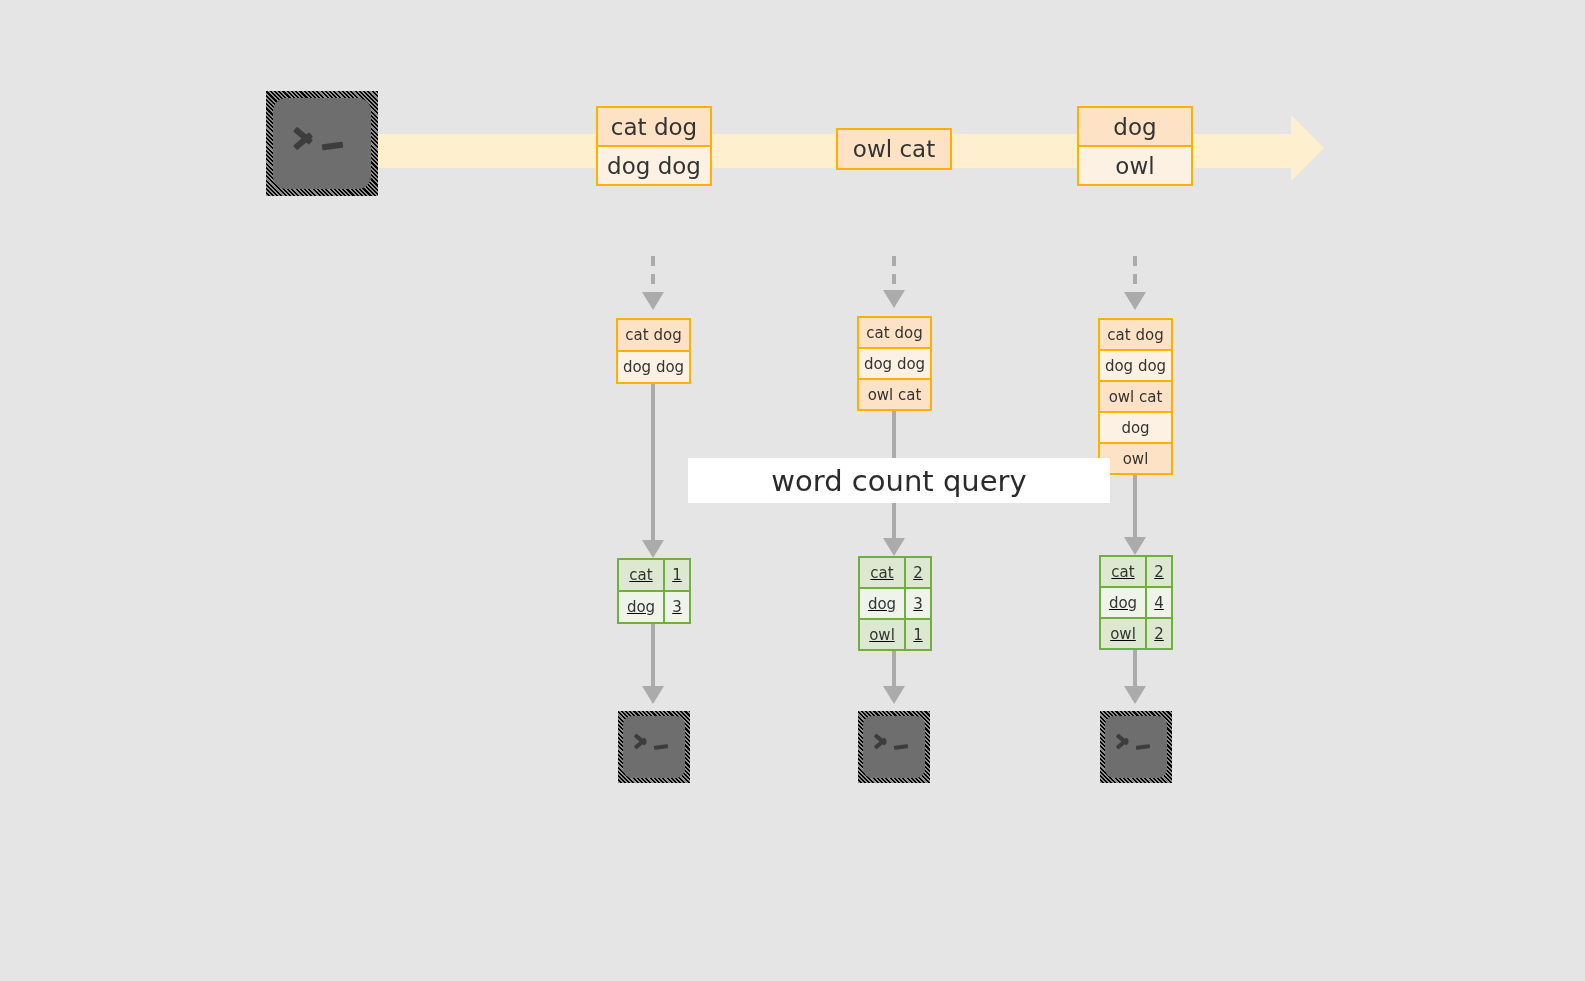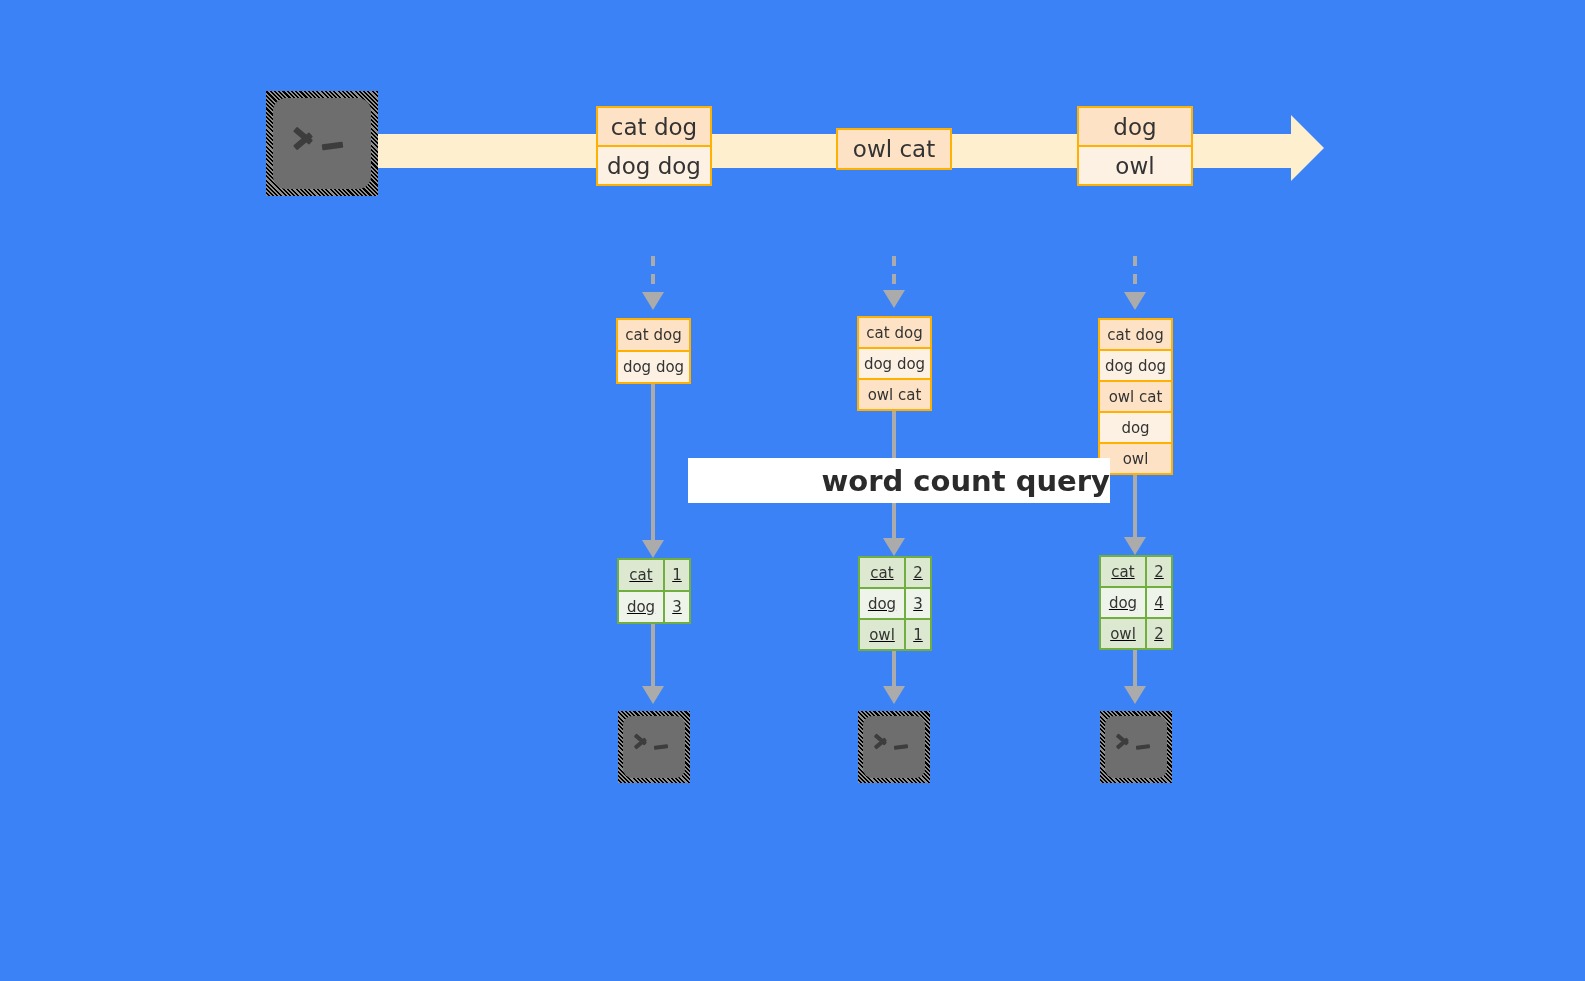--- a/index.html
+++ b/index.html
@@ -7,21 +7,21 @@
     padding: 0;
     background: #000000;
   }
   body {
     font-family: "DejaVu Sans", sans-serif;
   }
   #stage {
     position: relative;
     width: 1585px;
     height: 981px;
-    background: #3b82f6;
+    background: #e5e5e5;
     overflow: hidden;
   }
 
   
   .terminal {
     position: absolute;
     box-sizing: border-box;
     background:
       repeating-linear-gradient(45deg,
         #8f8f8f 0px, #8f8f8f 1.5px,
@@ -142,25 +142,24 @@
     border-right: 11px solid transparent;
     border-top: 18px solid #ABABAB;
   }
 
   
   .query-label {
     position: absolute;
     background: #FFFFFF;
     display: flex;
     align-items: center;
-    justify-content: flex-end;
+    justify-content: center;
     font-size: 29px;
     color: #2b2b2b;
     white-space: nowrap;
-    font-weight: bold;
   }
 </style>
 </head>
 <body>
 
 <div id="stage">
 
   <div class="stream-band" style="left:370px; top:134px; width:921px; height:34px;"></div>
   <div class="stream-head" style="left:1291px; top:115px;
               border-top:33px solid transparent;

